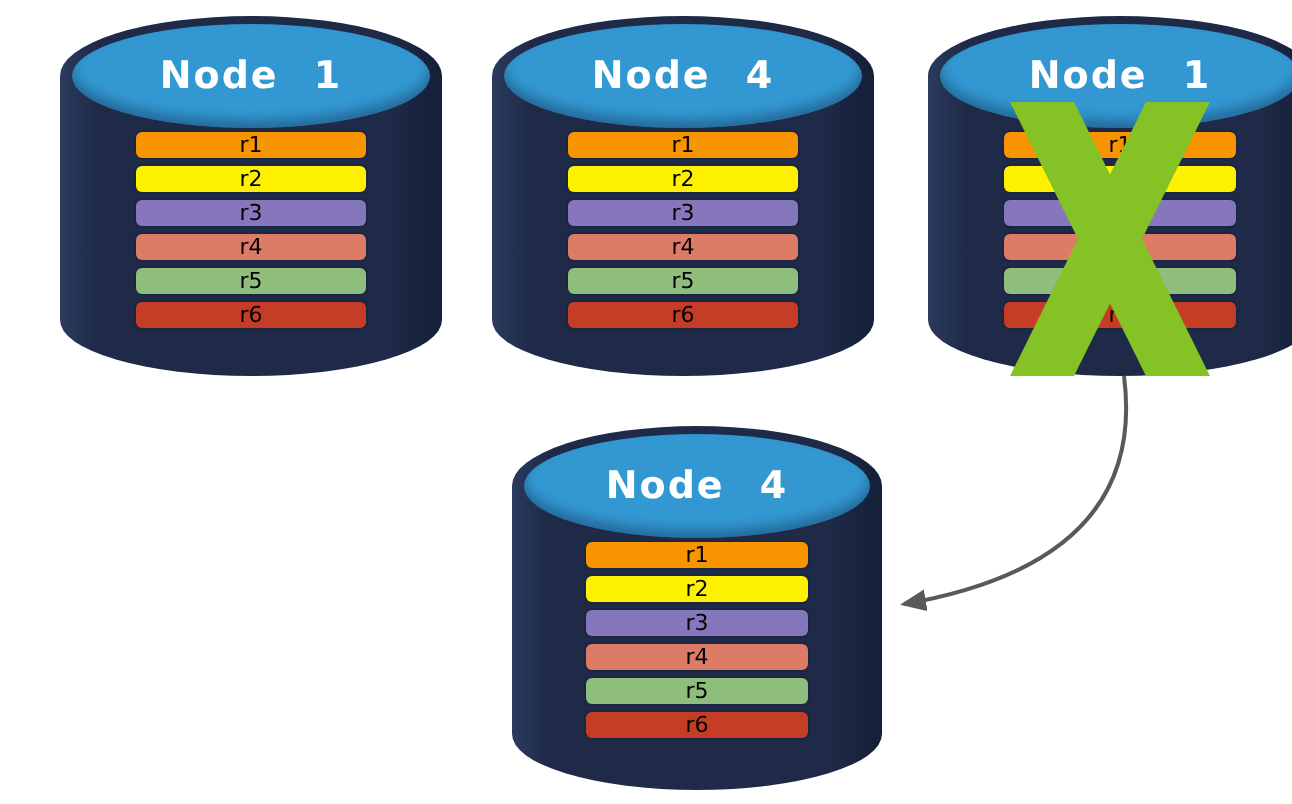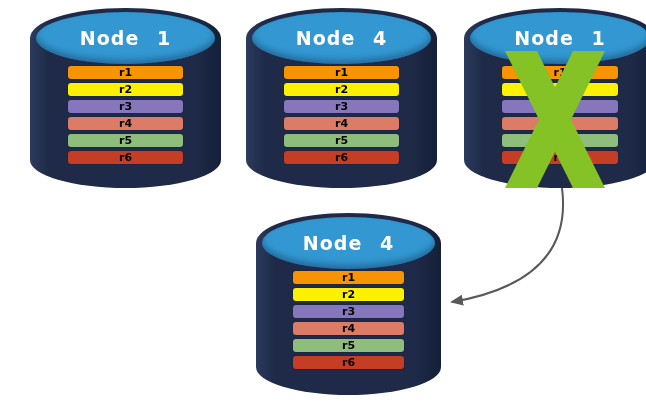--- a/index.html
+++ b/index.html
@@ -24,21 +24,21 @@
   .cyl .title{
     color:#ffffff;font-weight:bold;font-size:19px;letter-spacing:1px;word-spacing:10px;
     white-space:pre;text-align:center;
   }
   .cyl .rows{
     position:absolute;left:20%;right:20%;top:58px;
     display:flex;flex-direction:column;gap:4px;
   }
   .row{
     height:13px;line-height:13px;border-radius:3px;
-    text-align:center;font-size:11px;font-weight:bold;color:#000000;
+    text-align:center;font-size:11px;font-weight:normal;color:#000000;
     box-shadow:0 0 0 1px rgba(20,30,50,.25);
   }
   .node1{left:14px;top:8px;width:191px;height:180px;}
   .node2{left:230px;top:8px;width:191px;height:180px;}
   .node3{left:448px;top:8px;width:192px;height:180px;}
   .node4{left:240px;top:213px;width:185px;height:182px;}
   .xmark{position:absolute;left:489px;top:51px;width:100px;height:137px;z-index:5;}
   .arrow{position:absolute;left:0;top:0;width:646px;height:402px;z-index:4;pointer-events:none;}
 </style>
 </head>

